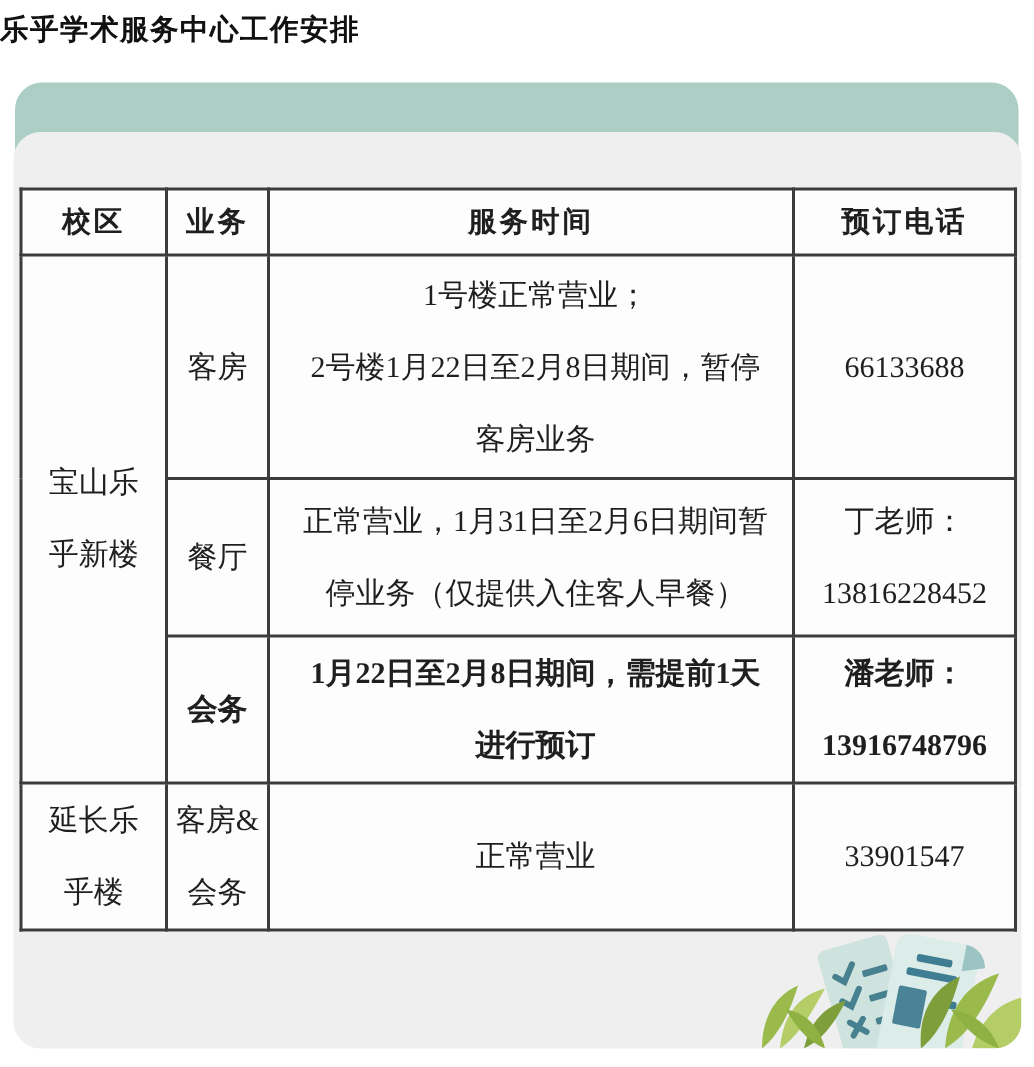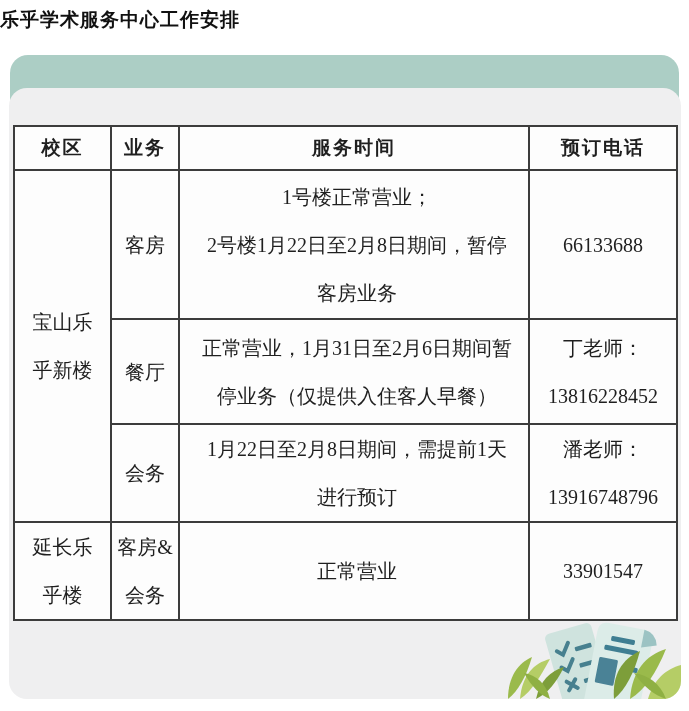--- a/index.html
+++ b/index.html
@@ -47,21 +47,21 @@
   table.schedule th {
     height: 44px;
     font-weight: bold;
     font-size: 19px;
     letter-spacing: 2px;
   }
   td.cell-service { text-align: left; padding-left: 14px; padding-right: 8px; }
   .line { display: block; line-height: 48px; }
   tr.row-guestroom  td { height: 149px; }
   tr.row-restaurant td { height: 105px; }
-  tr.row-conference td { height: 95px; }
+  tr.row-conference td { height: 95px; font-weight: bold; }
   tr.row-yanchang   td { height: 93px; }
   .illustration {
     position: absolute;
     right: 0; bottom: 0;
     width: 175px; height: 80px;
   }
 </style>
 </head>
 <body>
 

